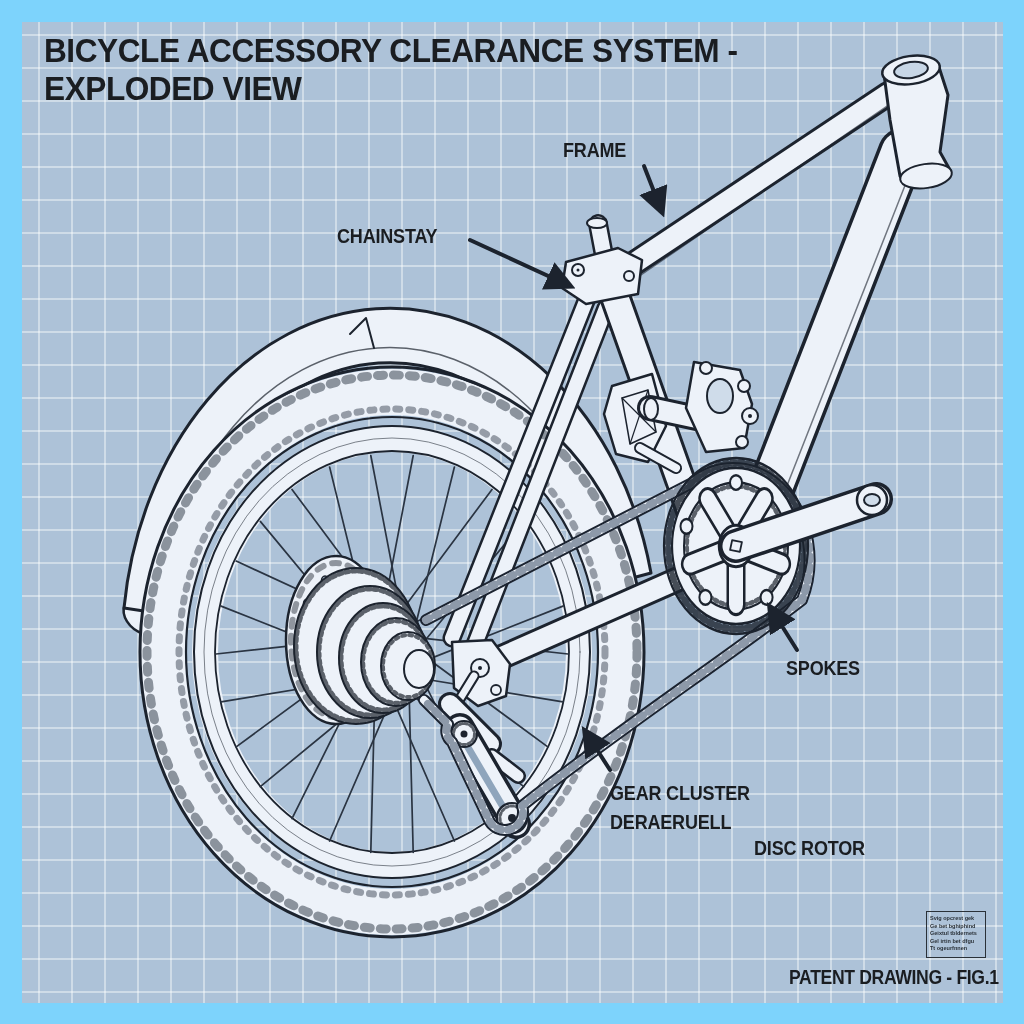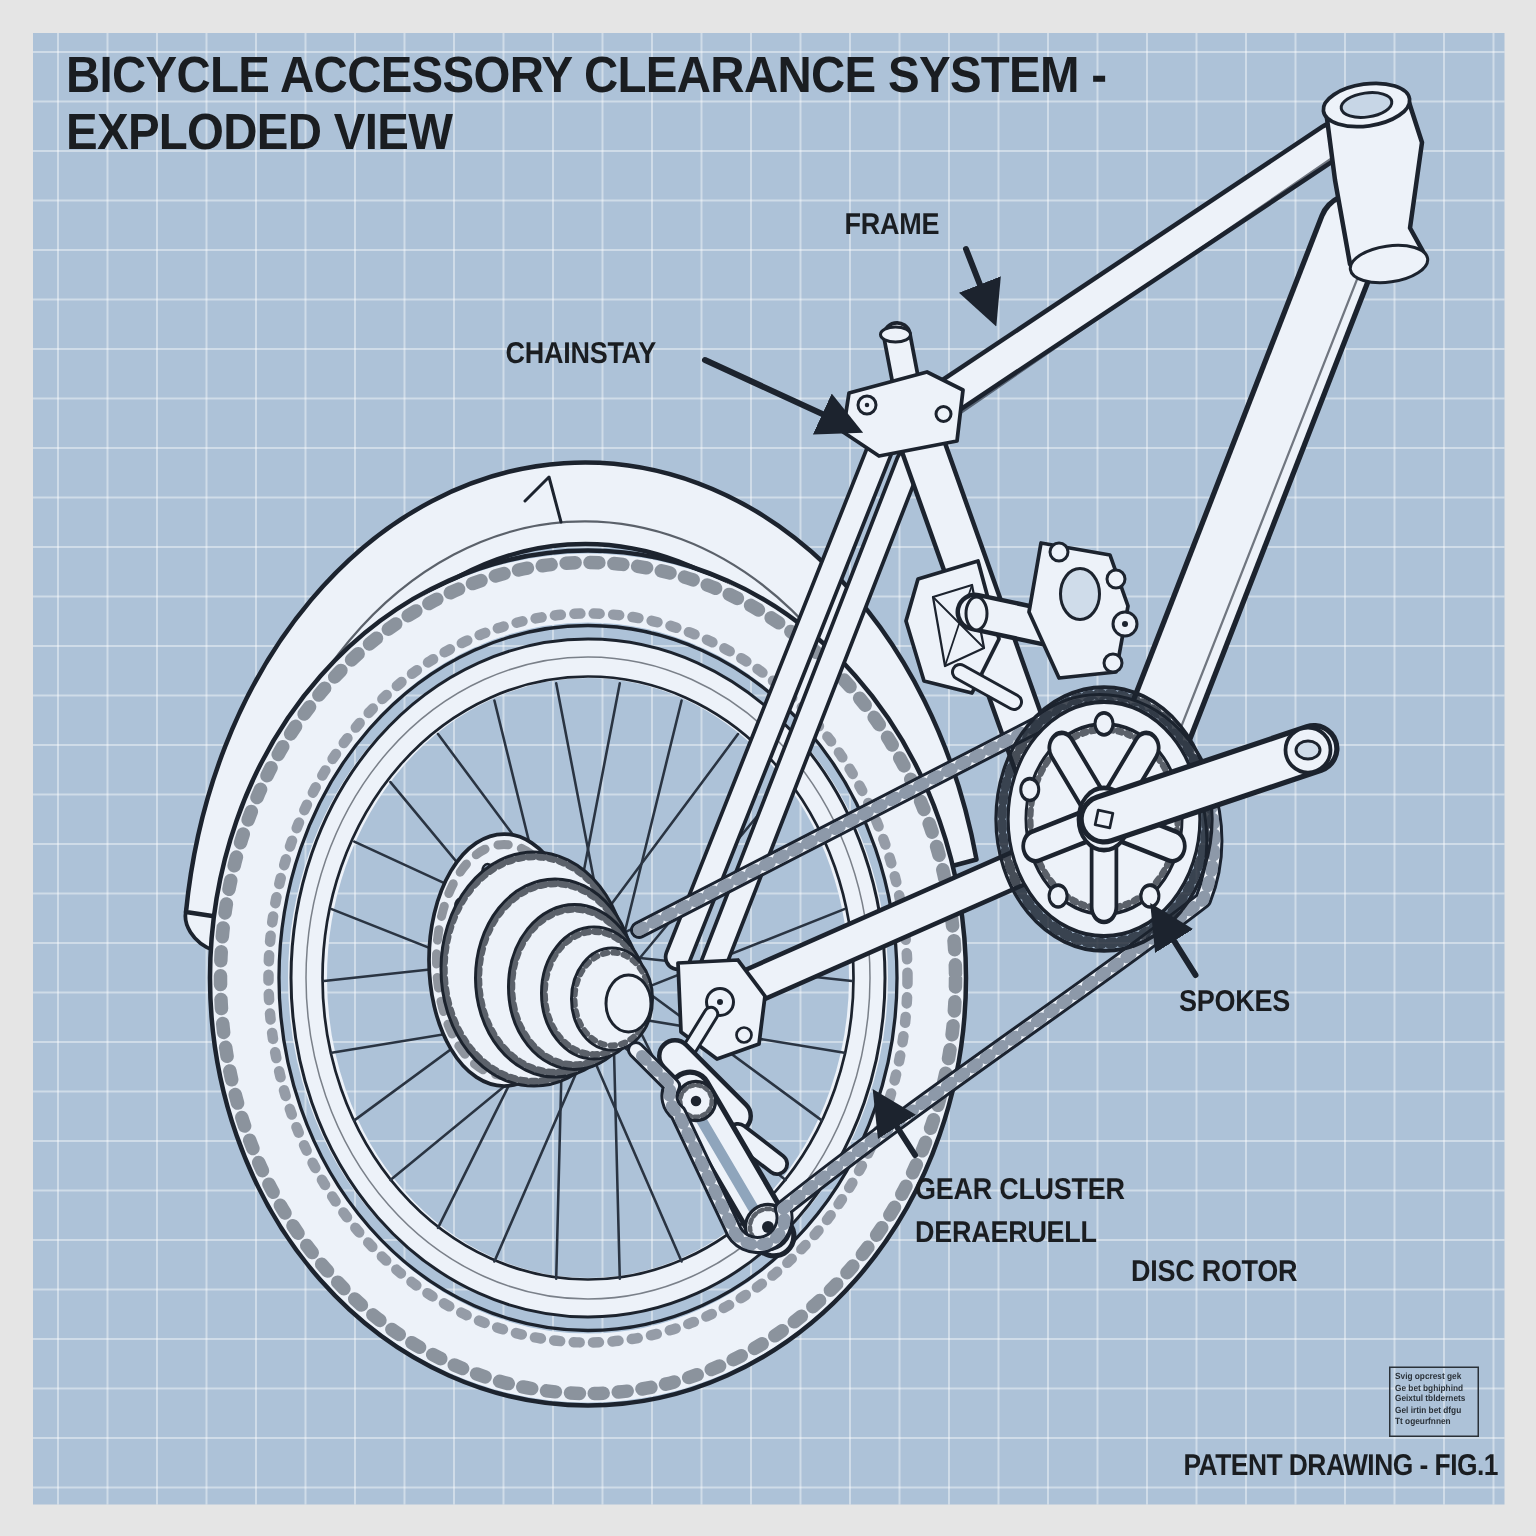--- a/index.html
+++ b/index.html
@@ -1,16 +1,16 @@
 <!DOCTYPE html>
 <html><head>
 <meta charset="utf-8">
 <style>
   html,body{margin:0;padding:0;background:#ffffff;}
-  .sheet{position:relative;width:1024px;height:1024px;background:#e5e5e5;overflow:hidden;
+  .sheet{position:relative;width:1024px;height:1024px;background:#7dd3fc;overflow:hidden;
          font-family:"Liberation Sans","DejaVu Sans",sans-serif;}
   .blueprint{position:absolute;left:22px;top:22px;width:981px;height:981px;
     background-color:#adc2d8;
     background-image:
       linear-gradient(rgba(255,255,255,.42) 1.6px, transparent 1.6px),
       linear-gradient(90deg, rgba(255,255,255,.42) 1.6px, transparent 1.6px);
     background-size:33px 33px;
     background-position:16px 12px;}
   svg.drawing{position:absolute;left:0;top:0;width:1024px;height:1024px;}
   .ovl{position:absolute;color:#1a1d21;font-weight:bold;z-index:5;}

